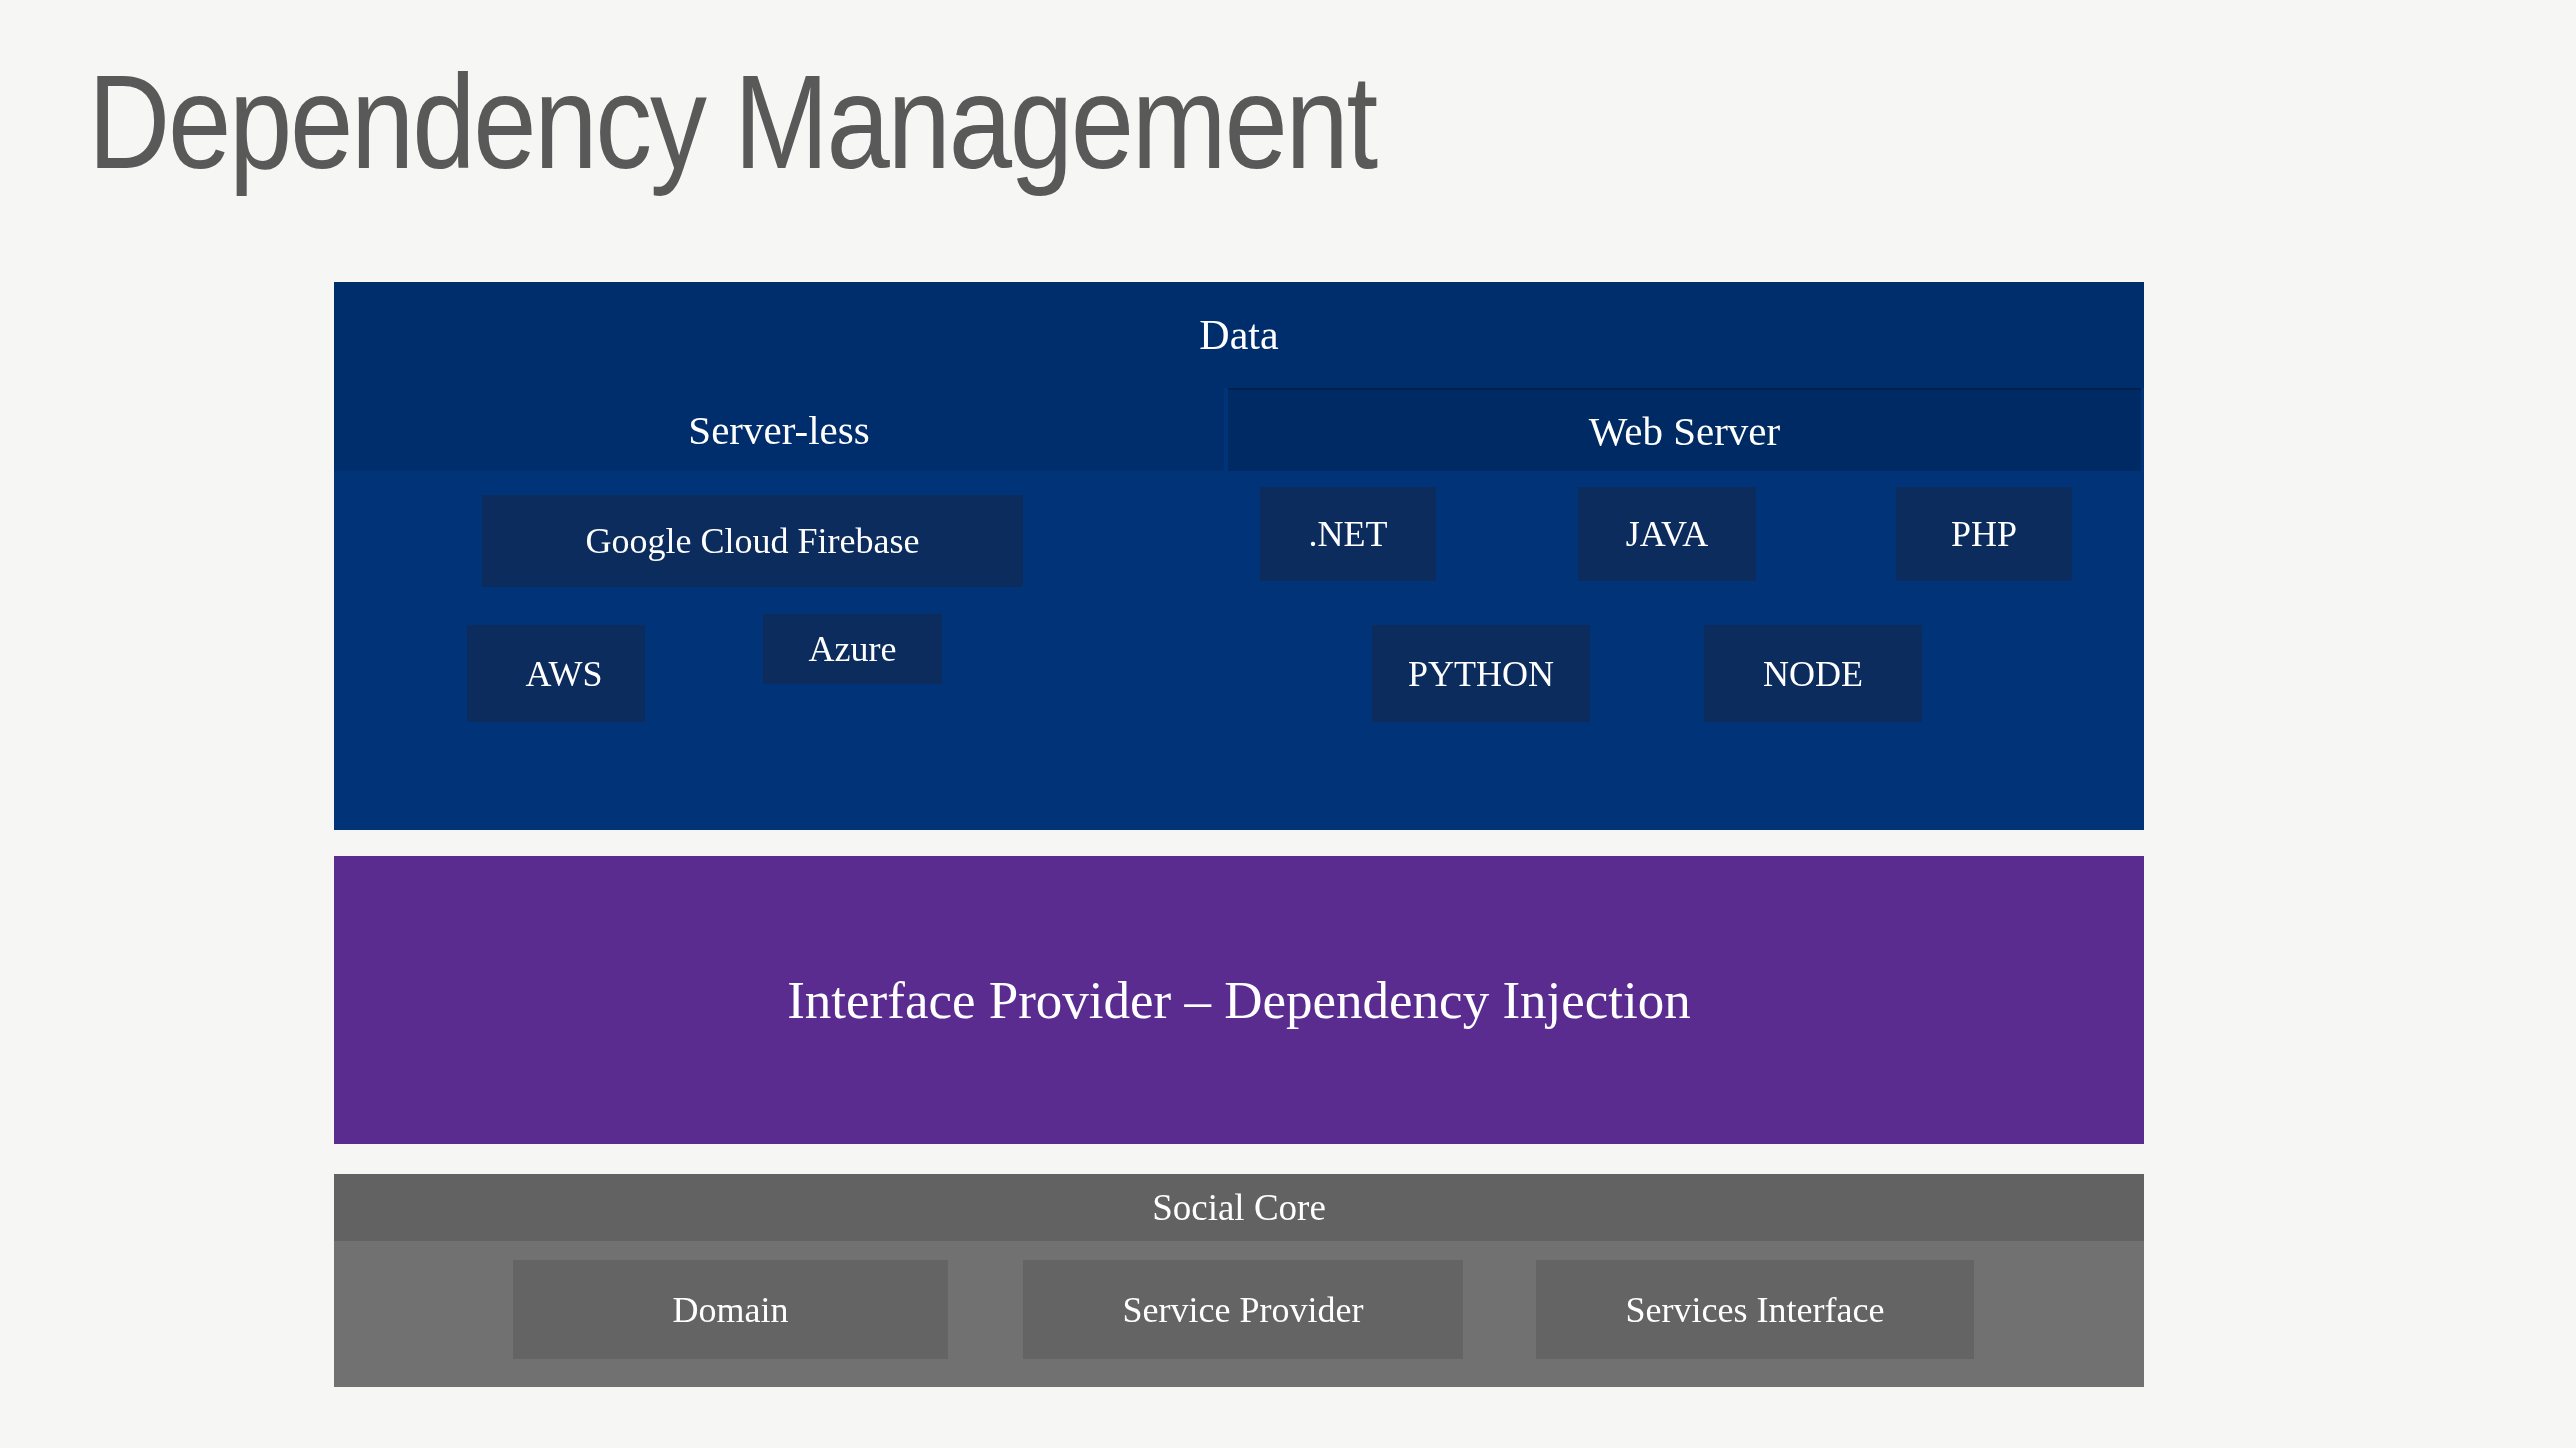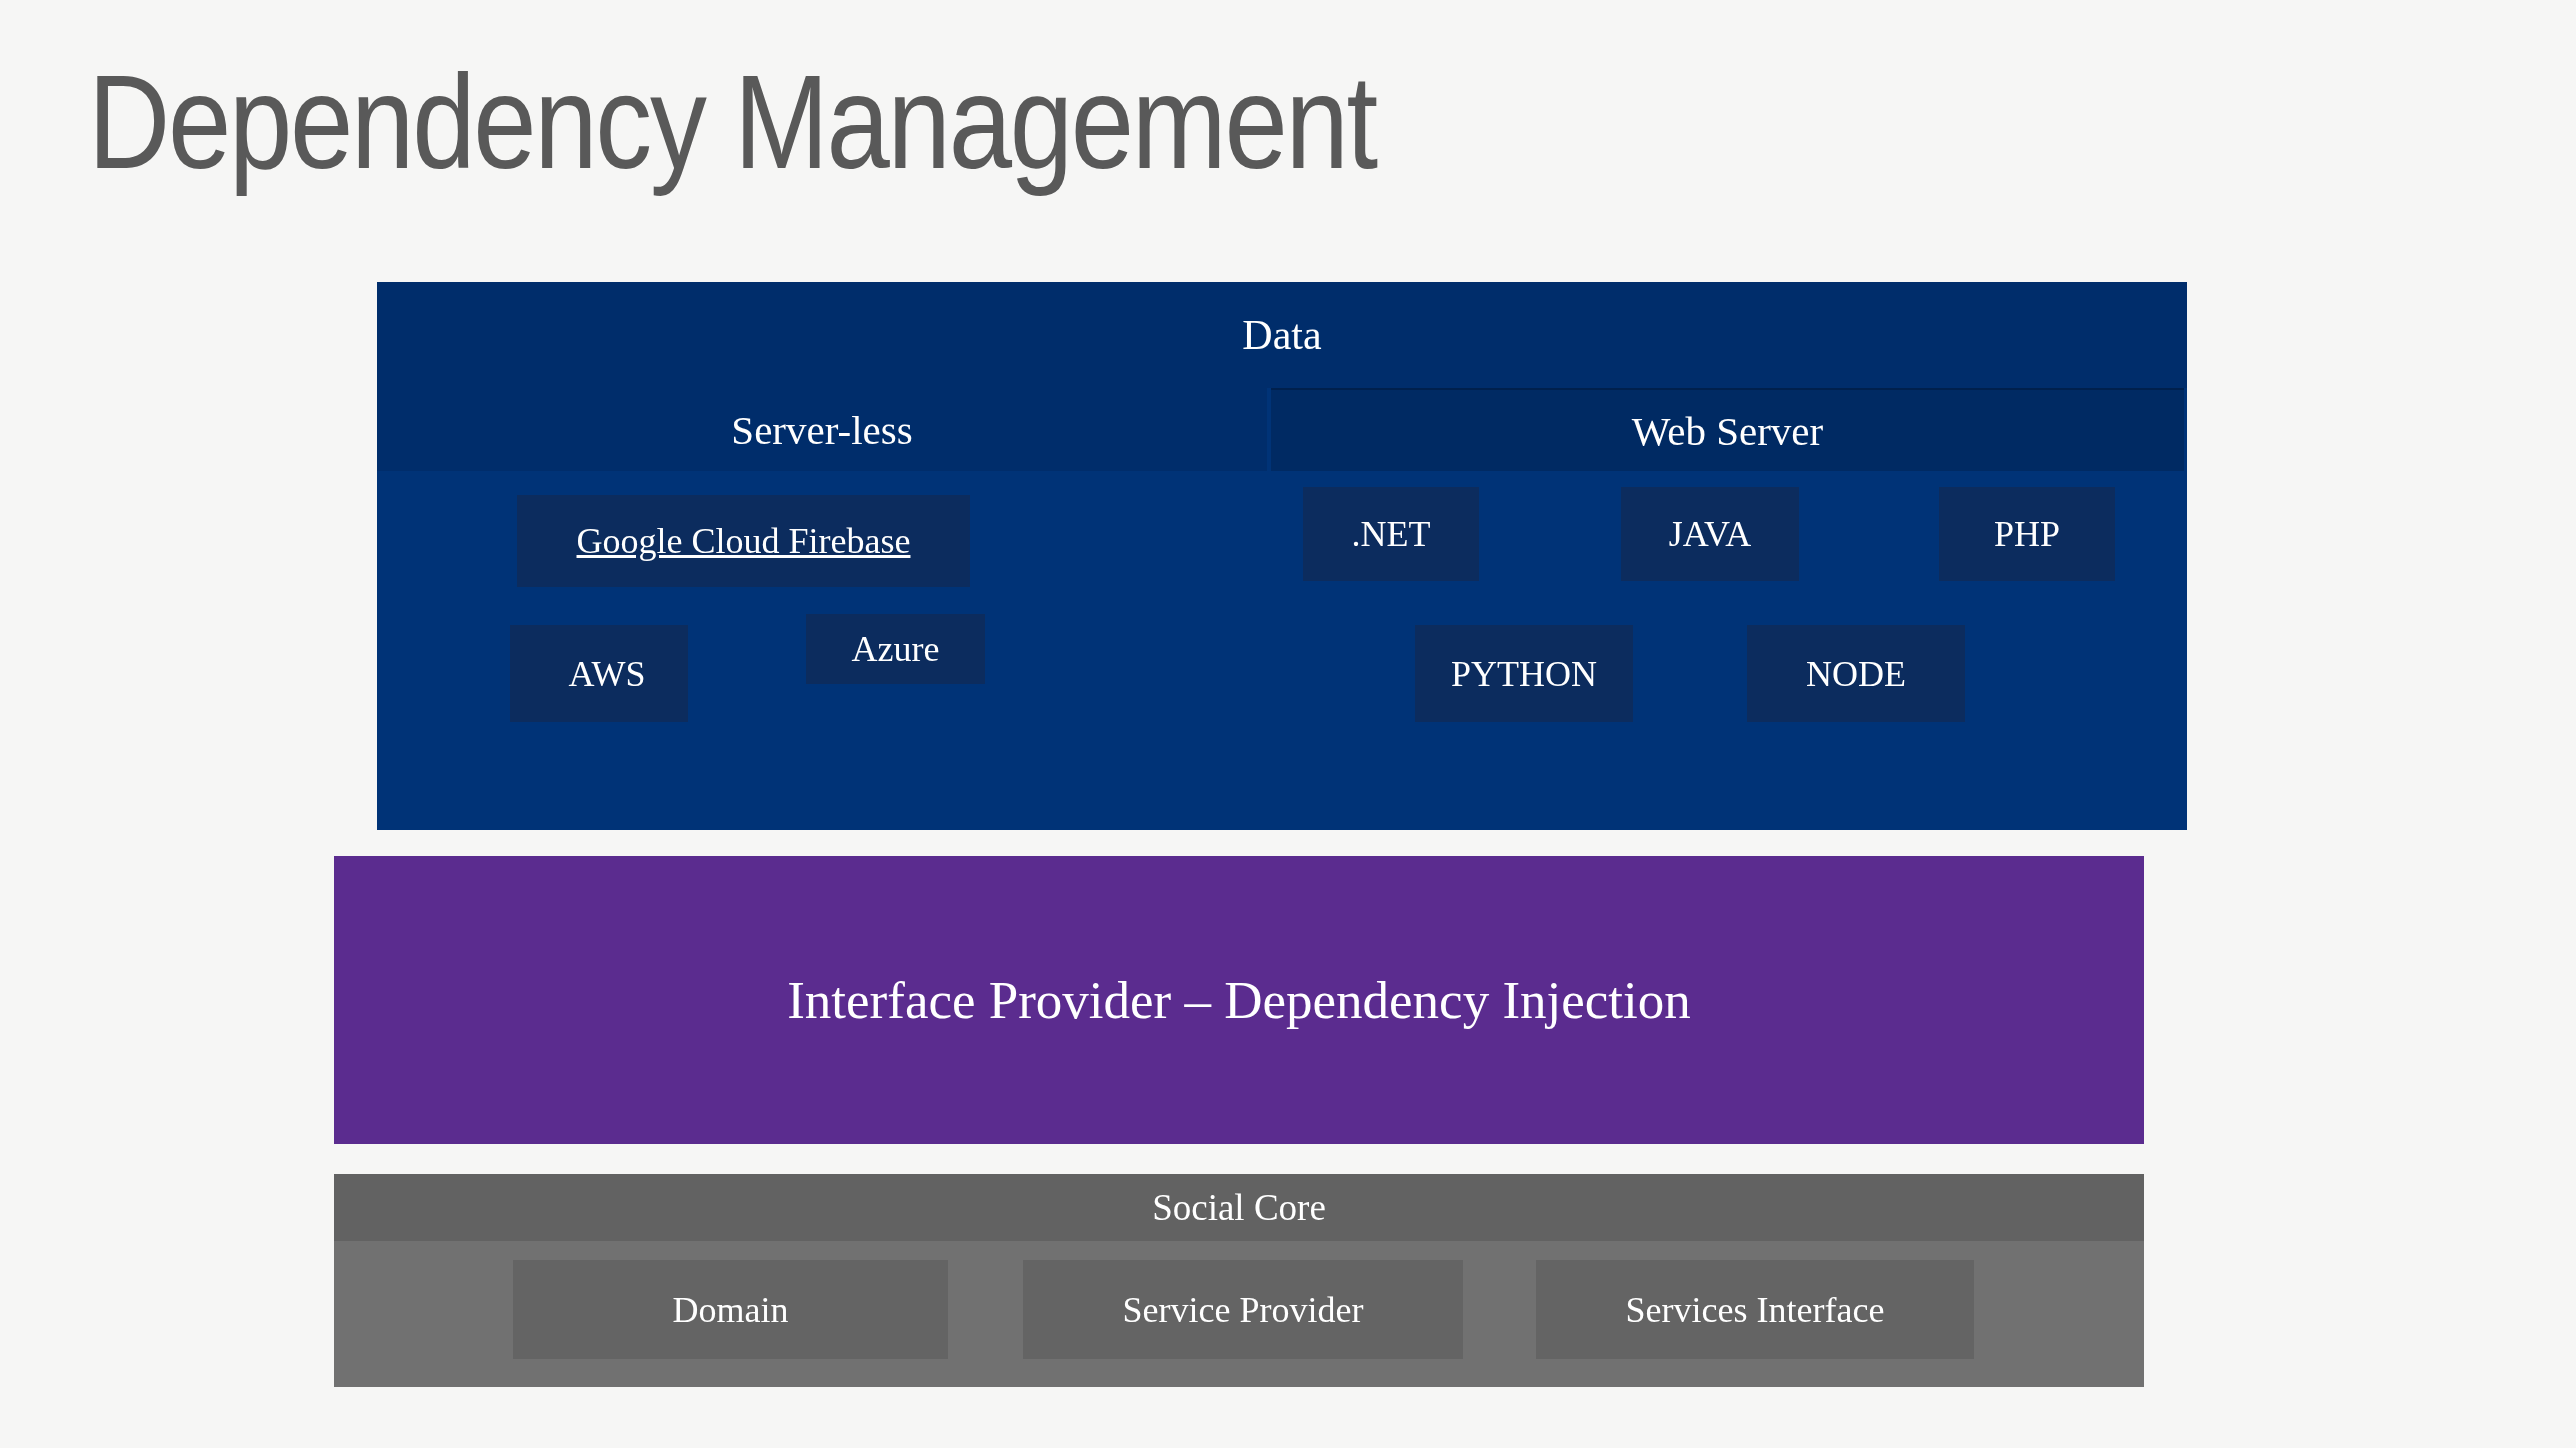--- a/index.html
+++ b/index.html
@@ -34,21 +34,20 @@
     color:var(--title-text);
     letter-spacing:-2.7px;
     transform:scaleX(.85);transform-origin:left top;
     white-space:nowrap;
   }
 
   
   .data-section{
     position:absolute;left:334px;top:282px;width:1810px;height:548px;
     background:var(--navy-body);
-    margin-left:43px;
   }
   .data-header{
     position:absolute;left:0;top:0;width:100%;height:106px;
     background:var(--navy-band);
     display:flex;align-items:center;justify-content:center;
     color:var(--label-text);font-size:42px;
   }
   .subrow{
     position:absolute;left:0;top:106px;width:100%;height:83px;
     background:var(--navy-body);
@@ -62,21 +61,21 @@
   .subcell.webserver{
     left:894px;width:913px;background:var(--webserver-cell);
     border-top:2.7px solid var(--webserver-border);
   }
   .nbox{
     position:absolute;
     background:var(--navy-box);
     display:flex;align-items:center;justify-content:center;
     color:var(--label-text);font-size:36px;white-space:nowrap;
   }
-  .nbox.gcf   {left:140px; top:213px;width:453px;height:92px;text-decoration:underline;}
+  .nbox.gcf   {left:148px; top:213px;width:541px;height:92px;}
   .nbox.aws   {left:133px; top:343px;width:178px;height:97px;padding-left:16px;}
   .nbox.azure {left:429px; top:332px;width:179px;height:70px;}
   .nbox.dotnet{left:926px;top:205px;width:176px;height:94px;}
   .nbox.java  {left:1244px;top:205px;width:178px;height:94px;}
   .nbox.php   {left:1562px;top:205px;width:176px;height:94px;}
   .nbox.python{left:1038px;top:343px;width:218px;height:97px;}
   .nbox.node  {left:1370px;top:343px;width:218px;height:97px;}
 
   
   .interface-section{

